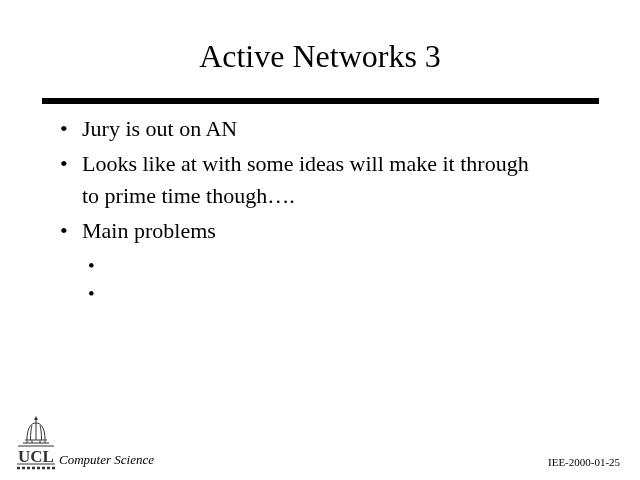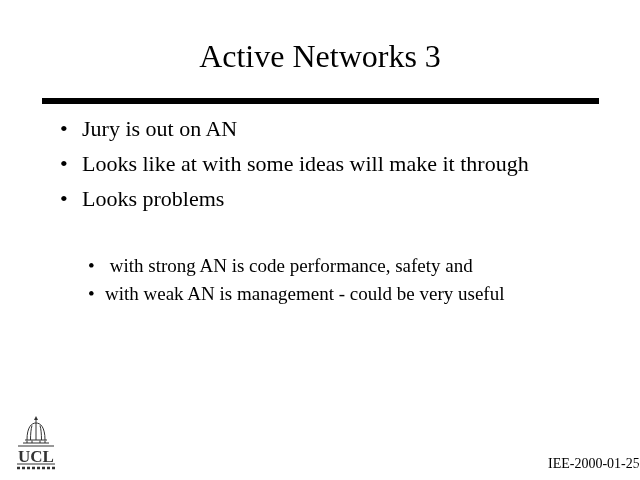--- a/index.html
+++ b/index.html
@@ -83,21 +83,21 @@
     left: 59px;
     top: 452px;
     font-size: 13px;
     font-style: italic;
     white-space: pre;
   }
   .footer-ref {
     position: absolute;
     left: 548px;
     top: 456px;
-    font-size: 14px;
+    font-size: 11px;
     white-space: pre;
   }
 </style>
 </head>
 <body>
 
 <div class="slide">
 
   <h1 class="slide-title">Active Networks 3</h1>
 
@@ -107,41 +107,40 @@
     <li class="bullet-item">
       <span class="bullet-marker">•</span>
       <div class="bullet-lines">
         <span class="bullet-line">Jury is out on AN</span>
       </div>
     </li>
     <li class="bullet-item">
       <span class="bullet-marker">•</span>
       <div class="bullet-lines">
         <span class="bullet-line">Looks like at with some ideas will make it through</span>
+        <span class="bullet-line">to prime time though….</span>
       </div>
     </li>
     <li class="bullet-item">
       <span class="bullet-marker">•</span>
       <div class="bullet-lines">
-        <span class="bullet-line">Looks problems</span>
+        <span class="bullet-line">Main problems</span>
       </div>
     </li>
   </ul>
 
   <ul class="bullet-list sub-bullets">
     <li class="bullet-item">
       <span class="bullet-marker">•</span>
       <div class="bullet-lines">
-        <span class="bullet-line"> with strong AN is code performance, safety and</span>
       </div>
     </li>
     <li class="bullet-item">
       <span class="bullet-marker">•</span>
       <div class="bullet-lines">
-        <span class="bullet-line">with weak AN is management - could be very useful</span>
       </div>
     </li>
   </ul>
 
   <svg class="footer-logo" viewBox="0 0 44 60" xmlns="http://www.w3.org/2000/svg">
     <g stroke="#333333" stroke-width="1" fill="none">
 
       <path d="M 22 2 L 20 6 L 24 6 Z" fill="#333333" stroke="none"></path>
       <line x1="22" y1="5" x2="22" y2="9"></line>
 
@@ -157,16 +156,17 @@
       <line x1="26" y1="26.5" x2="26" y2="29"></line>
       <line x1="31" y1="26.5" x2="31" y2="29"></line>
       <line x1="4" y1="32" x2="40" y2="32"></line>
 
       <line x1="3" y1="50" x2="41" y2="50"></line>
       <line x1="3" y1="54" x2="41" y2="54" stroke-width="2.5" stroke-dasharray="3 2"></line>
     </g>
     <text x="22" y="47.5" text-anchor="middle" font-family="Liberation Serif, DejaVu Serif, serif" font-size="17" font-weight="bold" fill="#333333">UCL</text>
   </svg>
 
+  <div class="footer-dept">Computer Science</div>
 
   <div class="footer-ref">IEE-2000-01-25</div>
 
 </div>
 
 </body></html>

